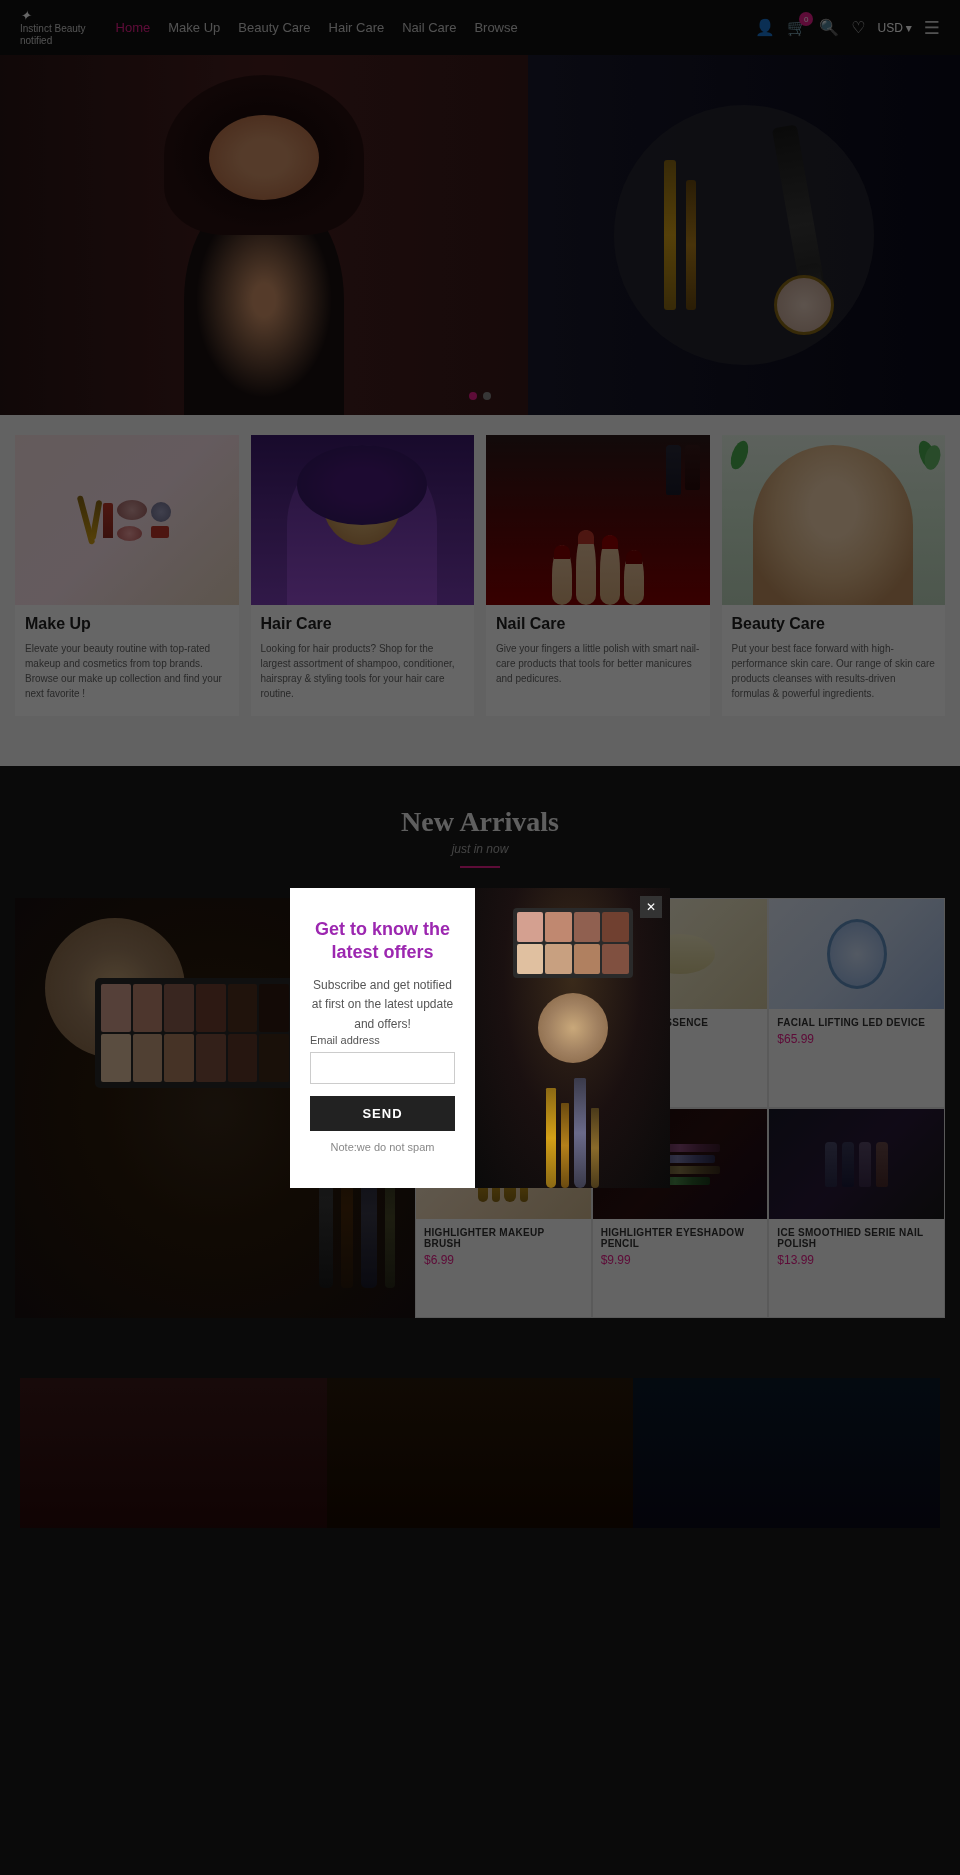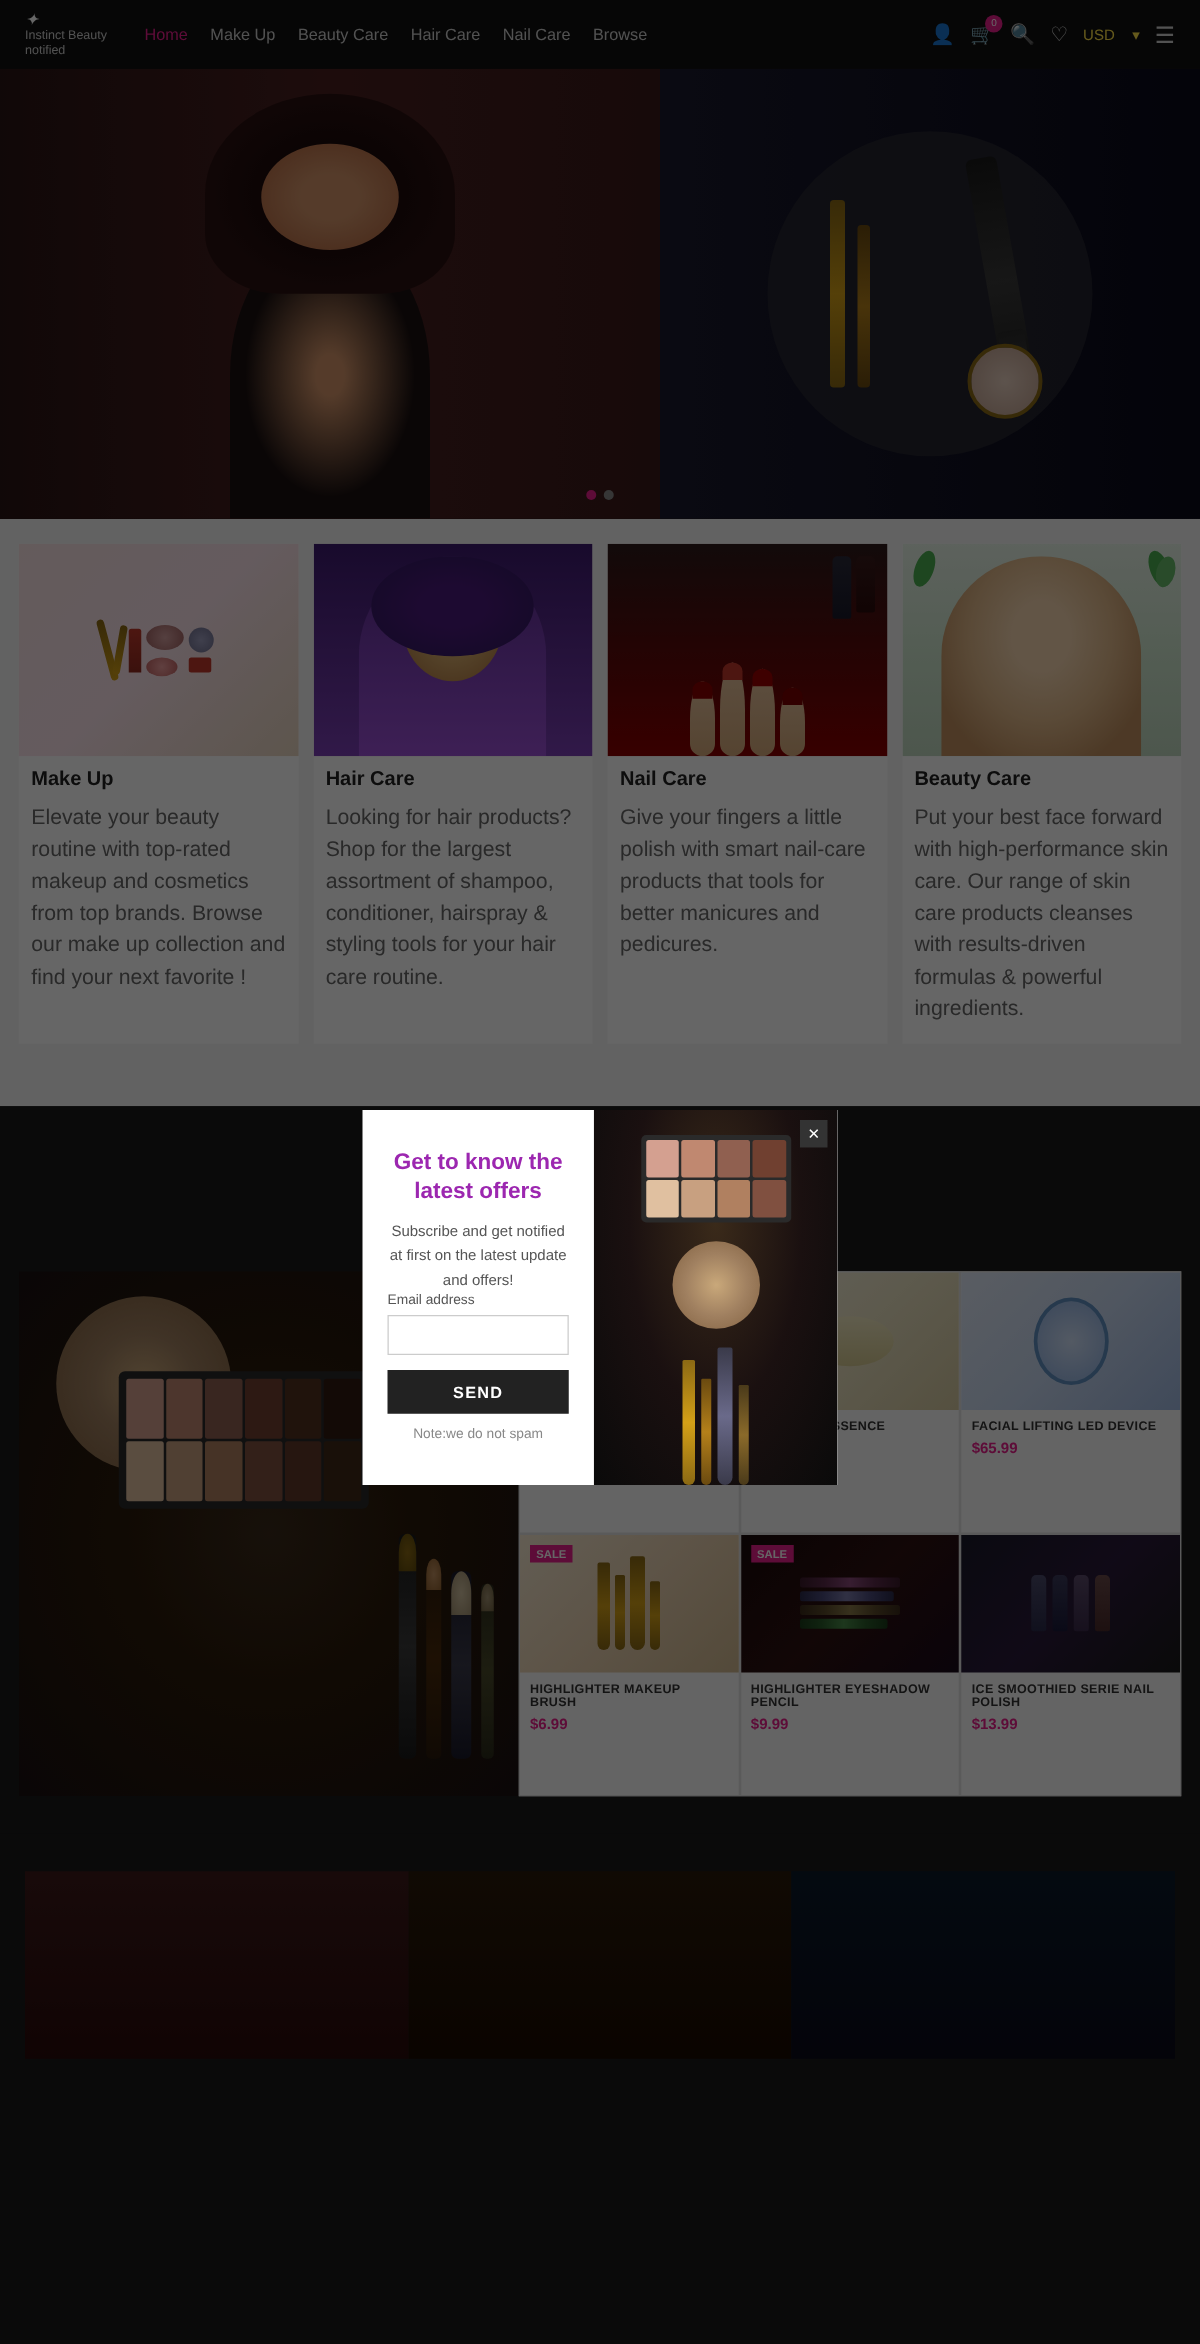--- a/index.html
+++ b/index.html
@@ -65,26 +65,26 @@
       color: #fff;
       font-size: 8px;
       border-radius: 50%;
       width: 14px;
       height: 14px;
       display: flex;
       align-items: center;
       justify-content: center;
     }
     .currency-selector {
-      color: #fde047;
+      color: #ffffff;
       font-size: 12px;
       cursor: pointer;
       display: flex;
       align-items: center;
-      gap: 14px;
+      gap: 3px;
     }
     .hamburger {
       color: #ccc;
       font-size: 18px;
       cursor: pointer;
     }
 
     
     .hero {
       position: relative;
@@ -233,21 +233,21 @@
     .category-info {
       padding: 10px 10px 15px;
     }
     .category-title {
       font-size: 16px;
       font-weight: bold;
       color: #222;
       margin-bottom: 8px;
     }
     .category-desc {
-      font-size: 17px;
+      font-size: 10px;
       color: #666;
       line-height: 1.5;
     }
 
     
     .arrivals-section {
       background: #1a1a1a;
       padding: 40px 15px 30px;
     }
     .arrivals-header {
@@ -331,21 +331,21 @@
       font-size: 10px;
       font-weight: bold;
       color: #333;
       margin-bottom: 4px;
       text-transform: uppercase;
       letter-spacing: 0.3px;
     }
     .product-price {
       font-size: 12px;
       color: #e91e8c;
-      font-weight: bold;
+      font-weight: normal;
     }
 
     
     .img-hair-growth {
       background: linear-gradient(135deg, #2d4a2d 0%, #1a3a1a 50%, #3d6e3d 100%);
       display: flex;
       align-items: center;
       justify-content: center;
     }
     .bottle-shape {

